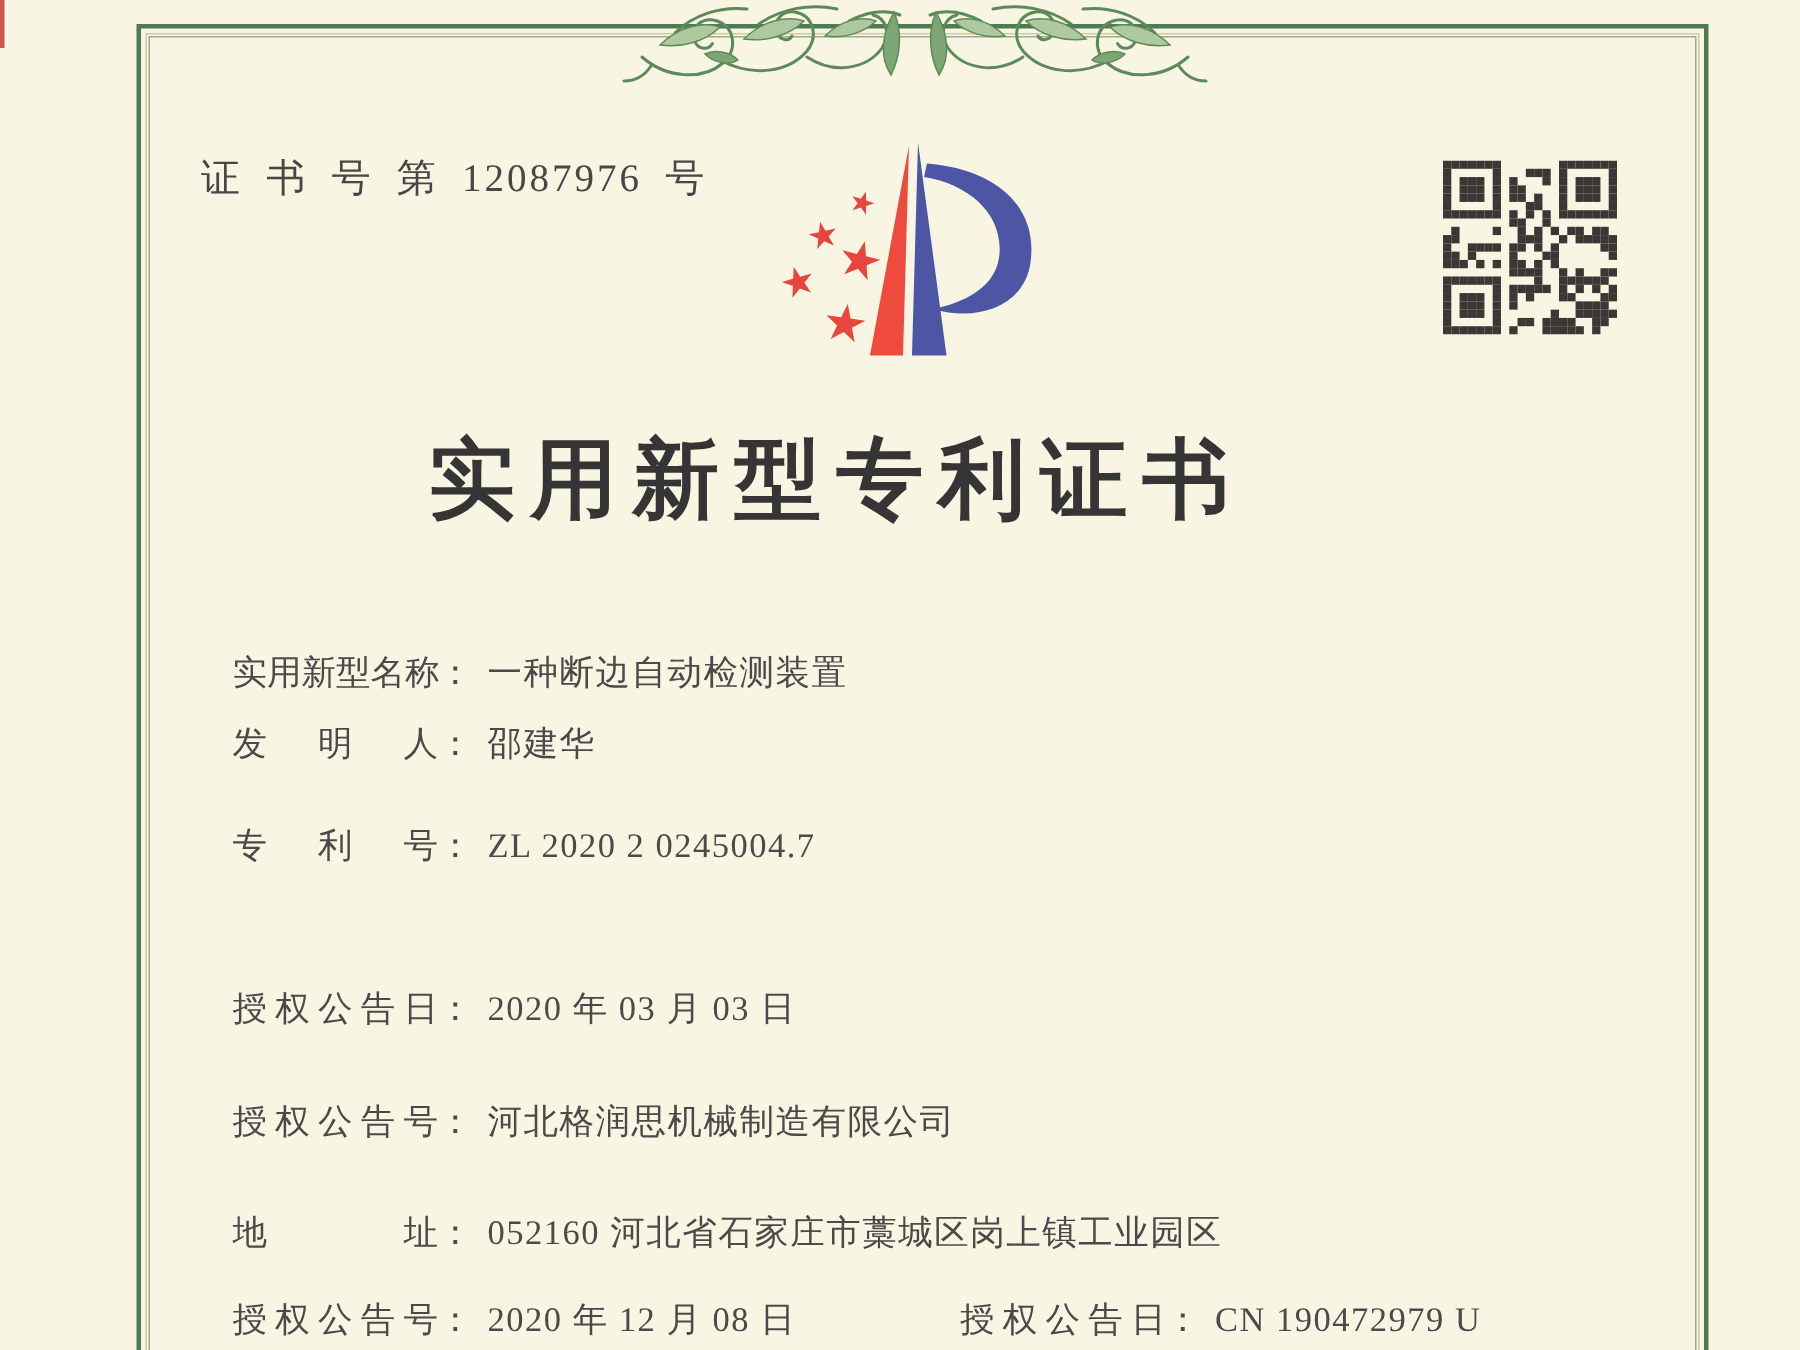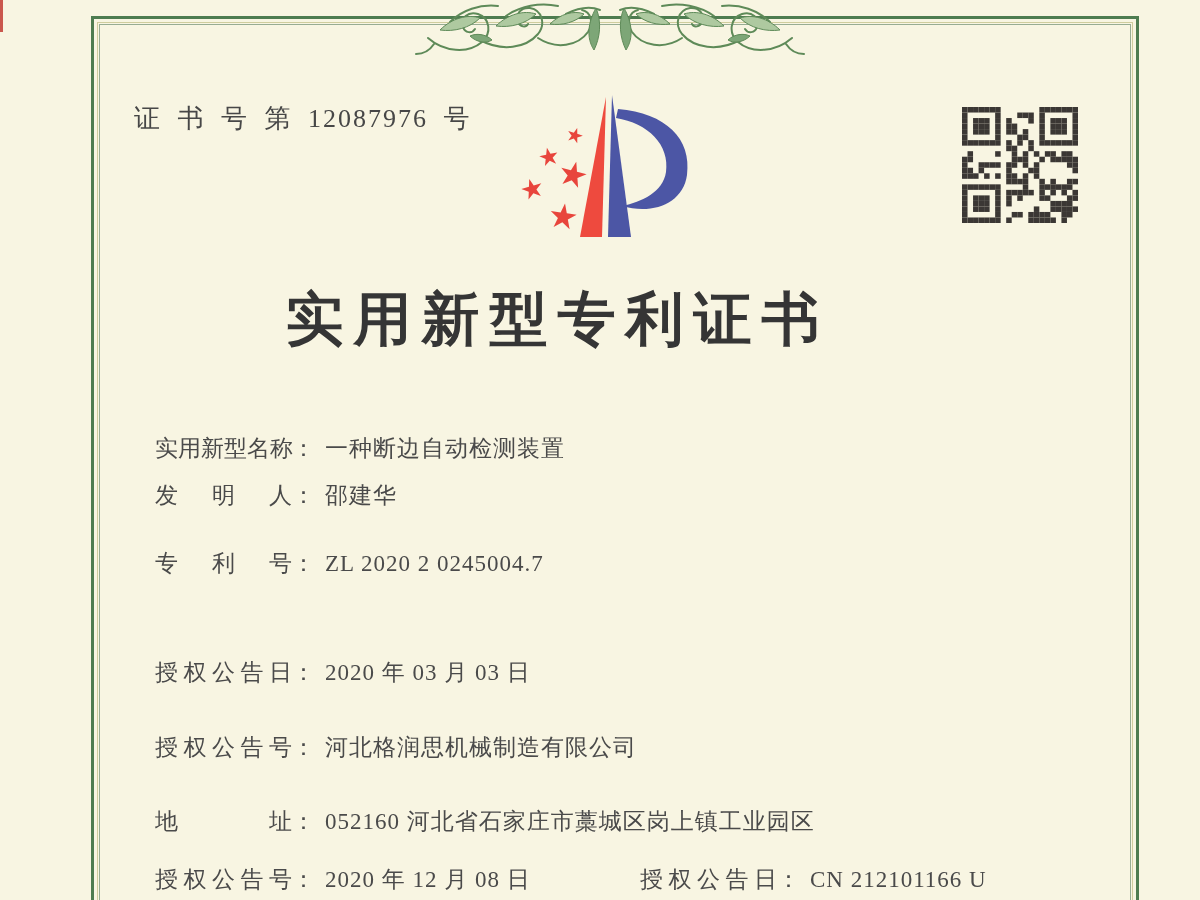--- a/index.html
+++ b/index.html
@@ -359,17 +359,17 @@
 
   <div class="line" style="top:806px">
     <span class="flabel">地址</span><span class="colon">：</span><span class="fvalue">052160 河北省石家庄市藁城区岗上镇工业园区</span>
   </div>
 
   <div class="line" style="top:864px">
     <span>
       <span class="flabel">授权公告号</span><span class="colon">：</span><span class="fvalue">2020 年 12 月 08 日</span>
     </span>
     <span class="grant-no-group">
-      <span class="flabel">授权公告日</span><span class="colon">：</span><span class="fvalue">CN 212101166 U</span>
+      <span class="flabel">授权公告日</span><span class="colon">：</span><span class="fvalue">CN 190472979 U</span>
     </span>
   </div>
 
 </div>
 
 </body></html>

